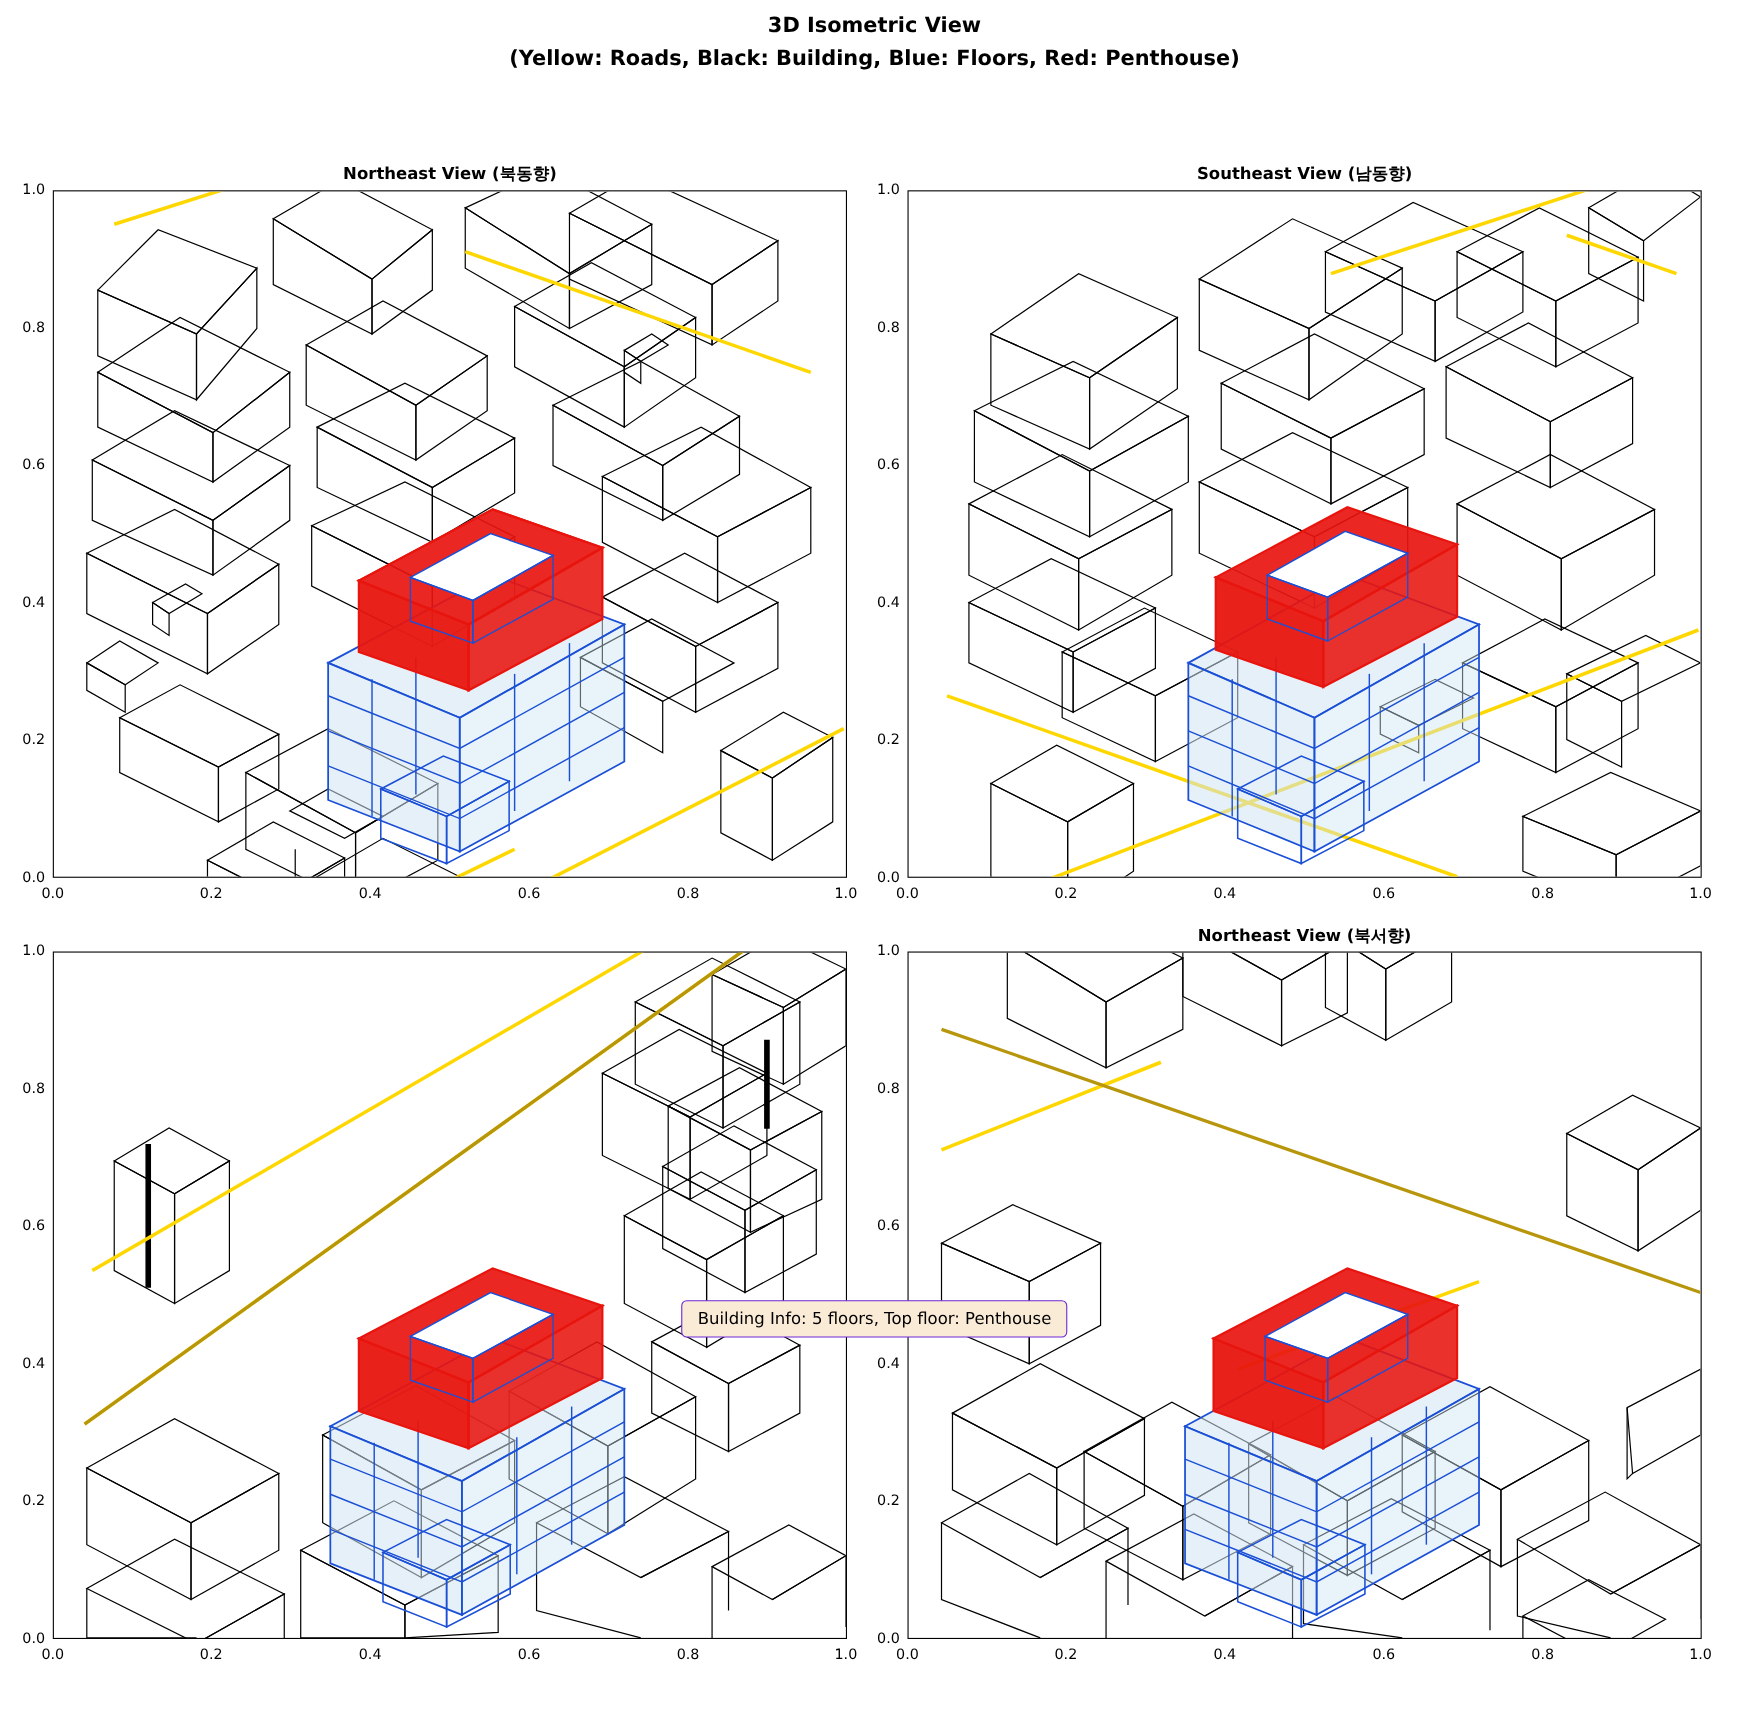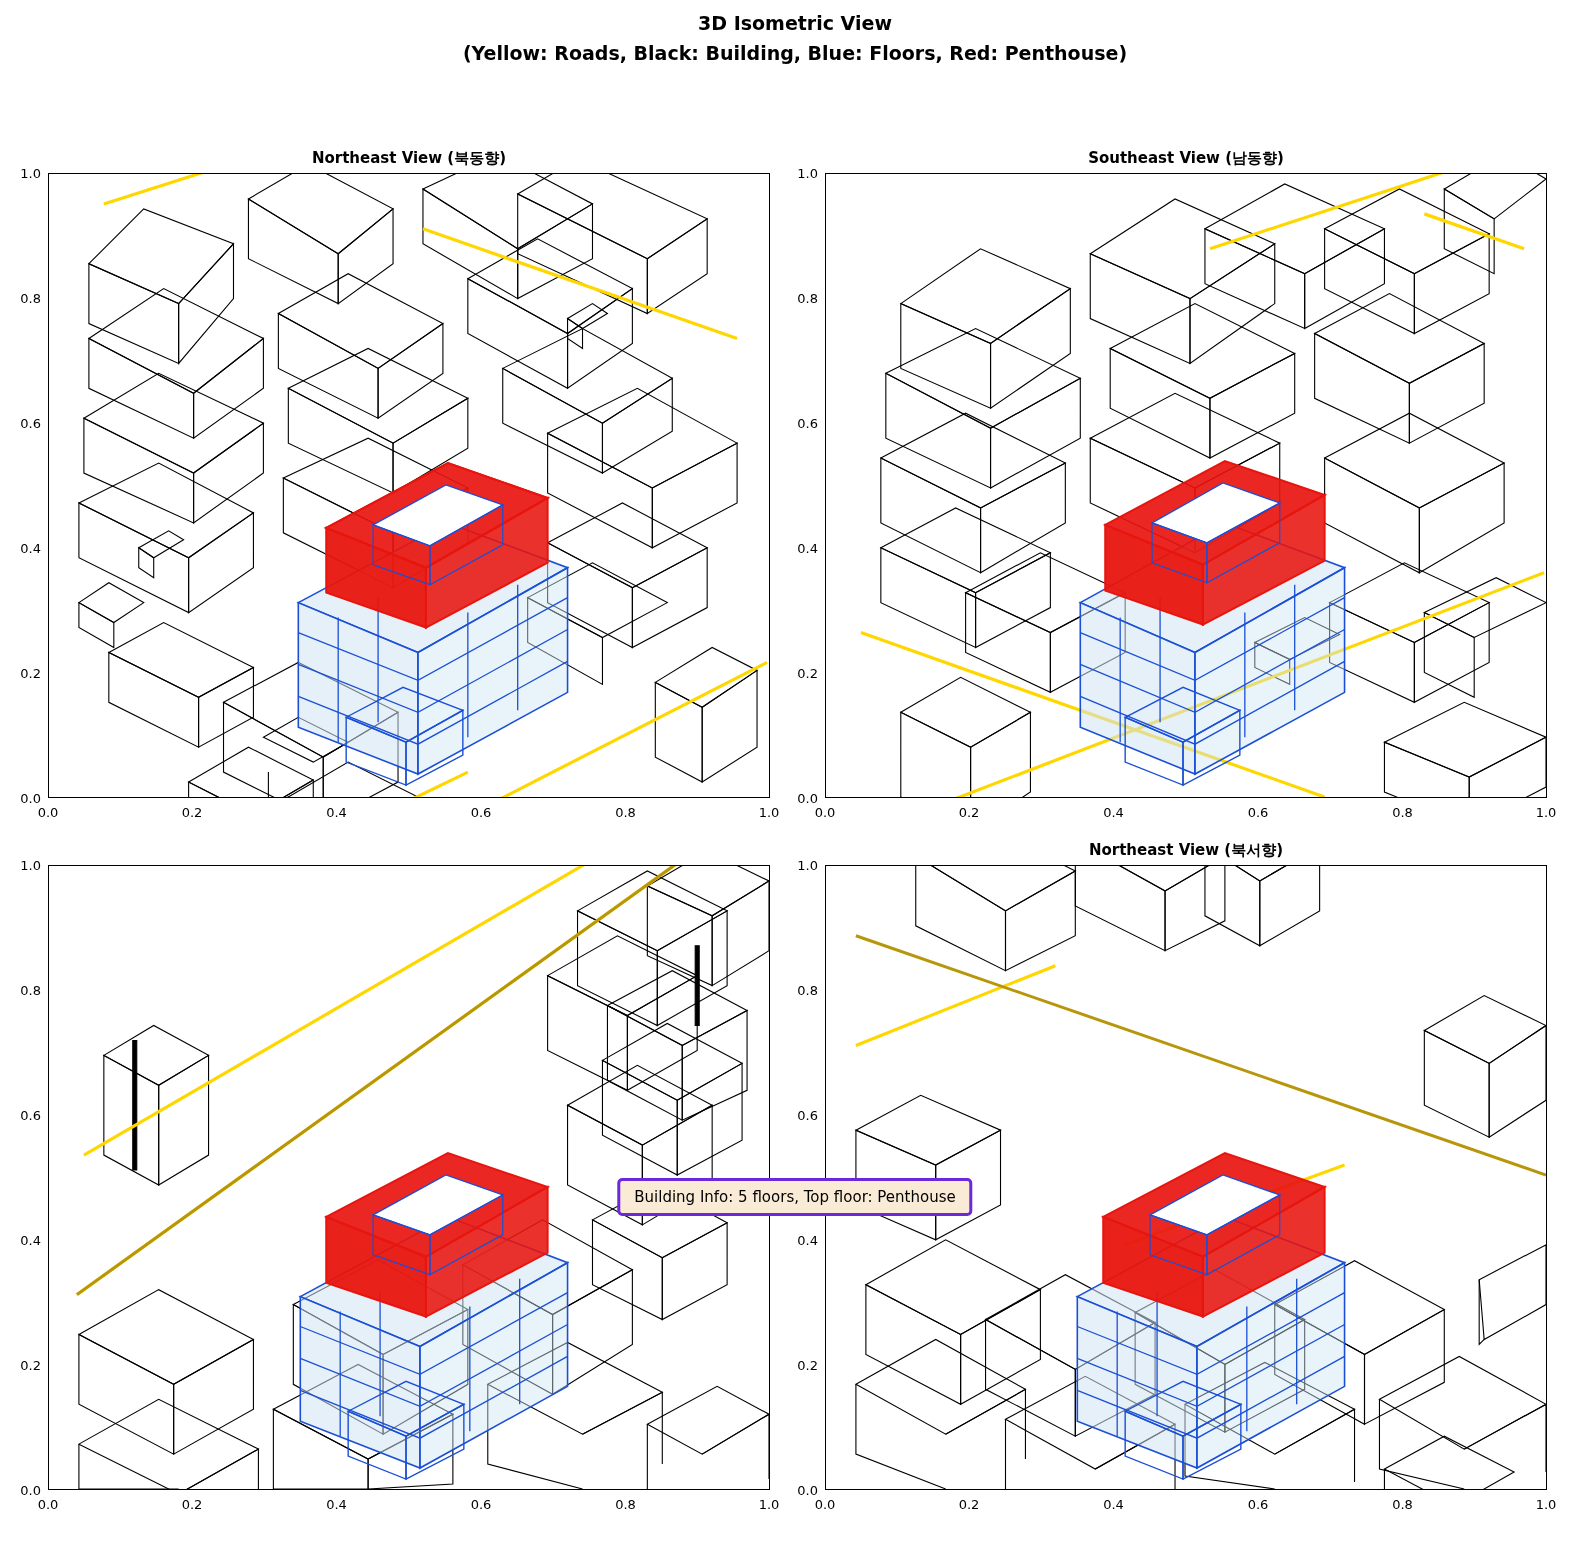--- a/index.html
+++ b/index.html
@@ -90,21 +90,21 @@
     height: 4px;
     width: 1px;
     background: #000;
   }
   .info-box {
     position: absolute;
     left: 50%;
     transform: translateX(-50%);
     bottom: 22px;
     background: #FAEBD7;
-    border: 3px solid #6d28d9;
+    border: 1px solid #6d28d9;
     border-radius: 5px;
     padding: 7px 14px;
     font-size: 15px;
     color: #000;
     white-space: nowrap;
   }
 </style>
 </head>
 <body>
 

